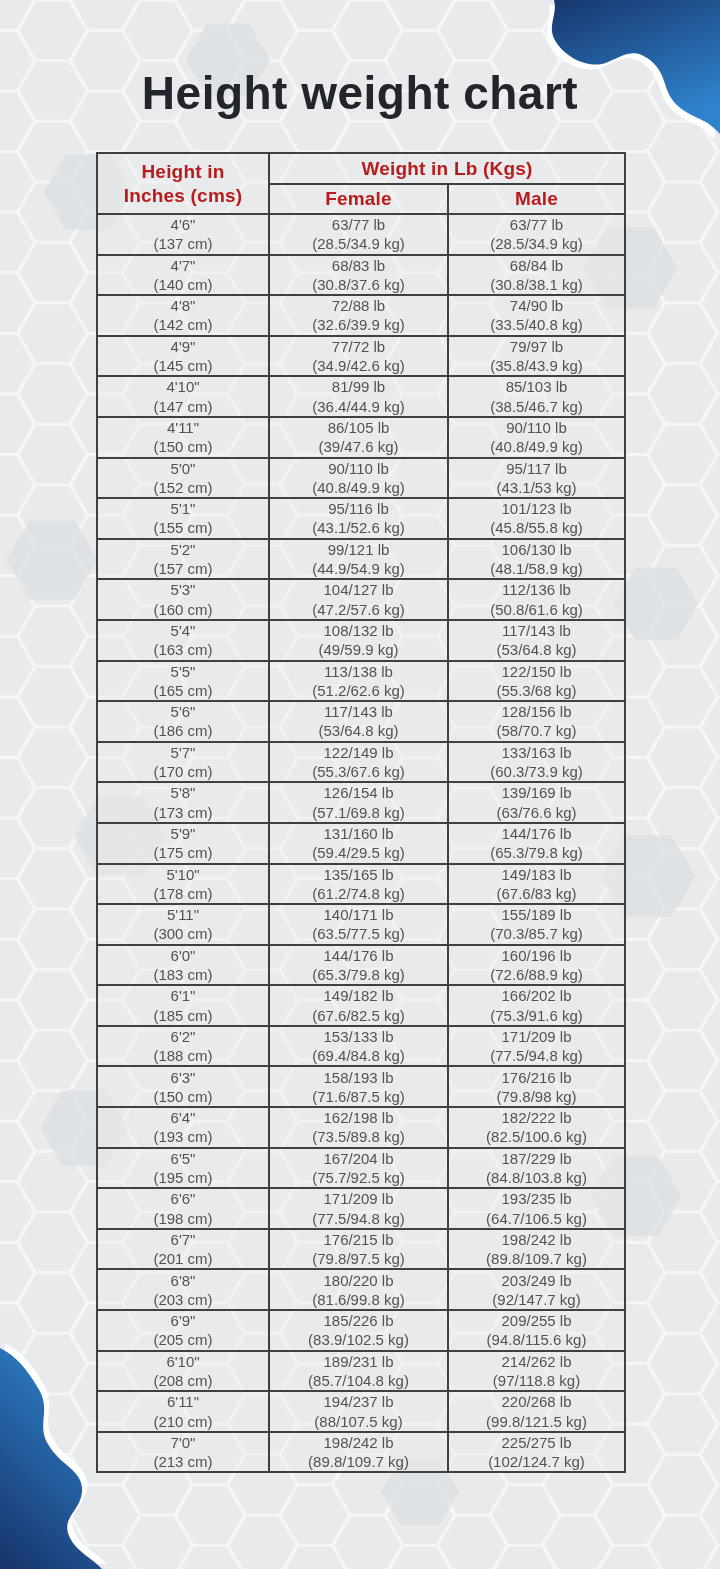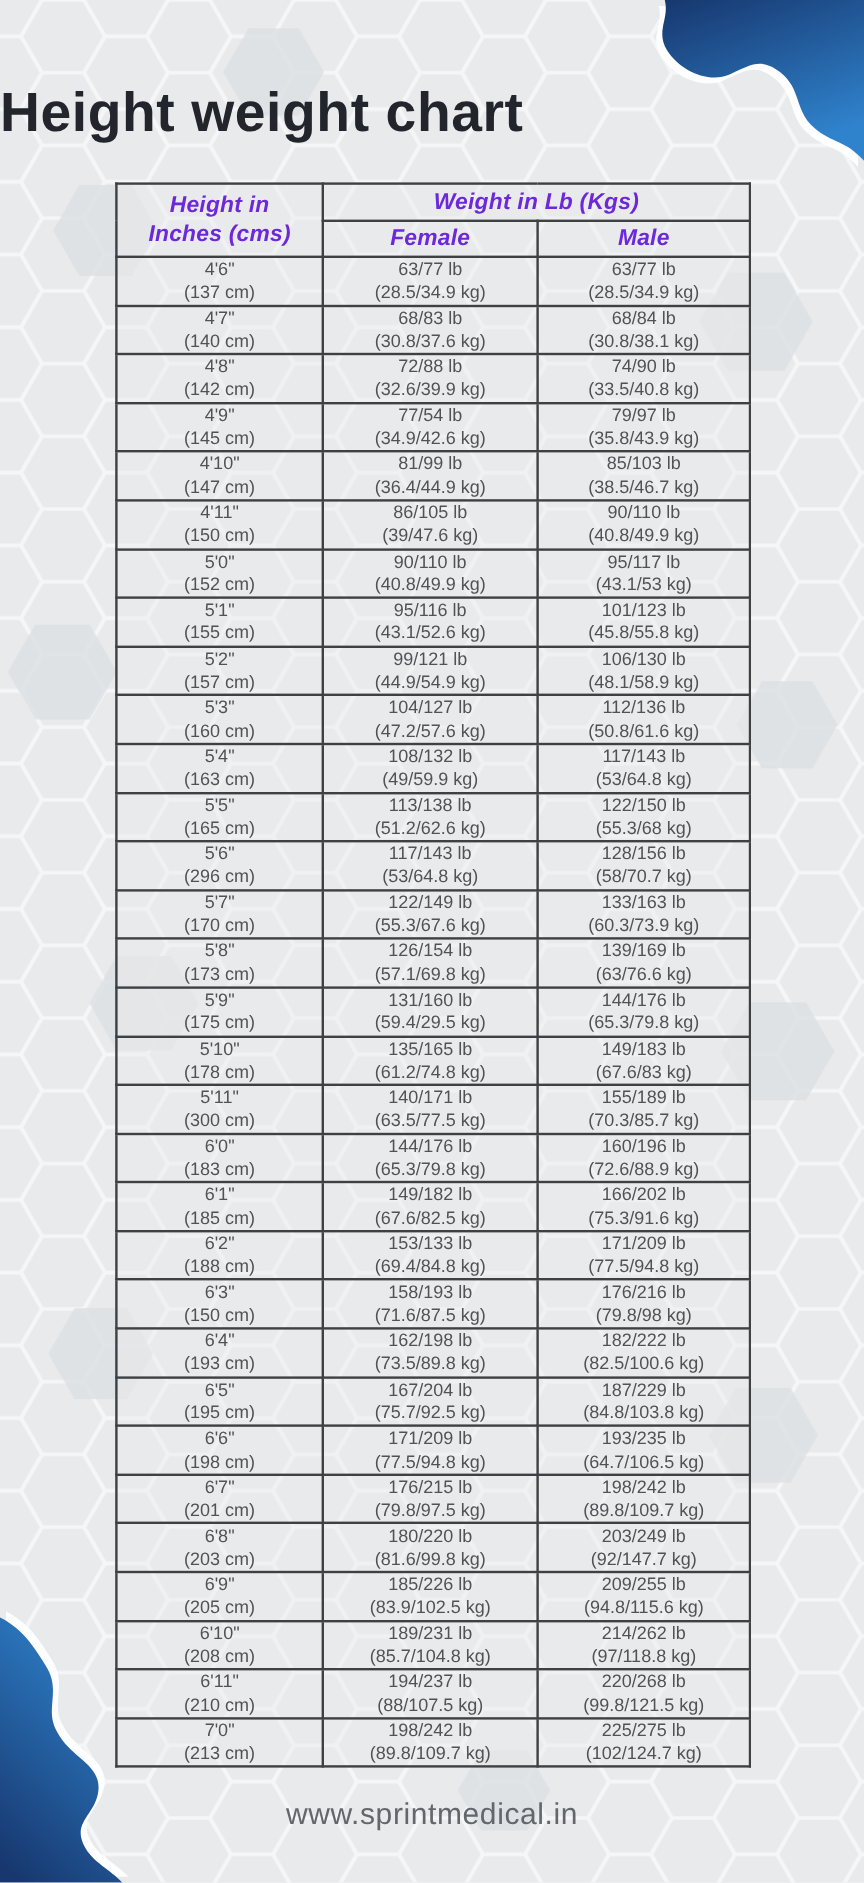--- a/index.html
+++ b/index.html
@@ -11,21 +11,21 @@
     background: #e8eaec;
     overflow: hidden;
   }
   .bg-svg { position: absolute; left: 0; top: 0; width: 720px; height: 1569px; }
   .title {
     position: absolute;
     top: 66px;
     left: 0;
     width: 720px;
     margin: 0;
-    text-align: left;
+    text-align: center;
     font-size: 46px;
     font-weight: bold;
     letter-spacing: 0.5px;
     color: #22252c;
   }
   table.hw-table {
     position: absolute;
     left: 96px;
     top: 152px;
     width: 528px;
@@ -37,24 +37,23 @@
     border: 2px solid #3e4144;
     text-align: center;
     vertical-align: middle;
     padding: 0;
   }
   .hw-table thead tr.group-row { height: 31px; }
   .hw-table thead tr.sub-row   { height: 30px; margin-left: 32px; }
   .hw-table th {
     font-size: 19px;
     font-weight: bold;
-    color: #6d28d9;
+    color: #b91c1c;
     letter-spacing: 0.2px;
     line-height: 1.25;
-    font-style: italic;
   }
   .hw-table tbody tr { height: 40.6px; }
   .hw-table td {
     font-size: 15px;
     color: #505356;
     line-height: 1.28;
   }
   .footer {
     position: absolute;
     top: 1498px;
@@ -183,21 +182,21 @@
             <div>74/90 lb</div>
             <div>(33.5/40.8 kg)</div>
           </td>
         </tr>
         <tr>
           <td>
             <div>4'9"</div>
             <div>(145 cm)</div>
           </td>
           <td>
-            <div>77/54 lb</div>
+            <div>77/72 lb</div>
             <div>(34.9/42.6 kg)</div>
           </td>
           <td>
             <div>79/97 lb</div>
             <div>(35.8/43.9 kg)</div>
           </td>
         </tr>
         <tr>
           <td>
             <div>4'10"</div>
@@ -306,21 +305,21 @@
             <div>(51.2/62.6 kg)</div>
           </td>
           <td>
             <div>122/150 lb</div>
             <div>(55.3/68 kg)</div>
           </td>
         </tr>
         <tr>
           <td>
             <div>5'6"</div>
-            <div>(296 cm)</div>
+            <div>(186 cm)</div>
           </td>
           <td>
             <div>117/143 lb</div>
             <div>(53/64.8 kg)</div>
           </td>
           <td>
             <div>128/156 lb</div>
             <div>(58/70.7 kg)</div>
           </td>
         </tr>
@@ -572,15 +571,14 @@
             <div>(89.8/109.7 kg)</div>
           </td>
           <td>
             <div>225/275 lb</div>
             <div>(102/124.7 kg)</div>
           </td>
         </tr>
       </tbody>
   </table>
 
-  <div class="footer">www.sprintmedical.in</div>
 
 </div>
 
 </body></html>

